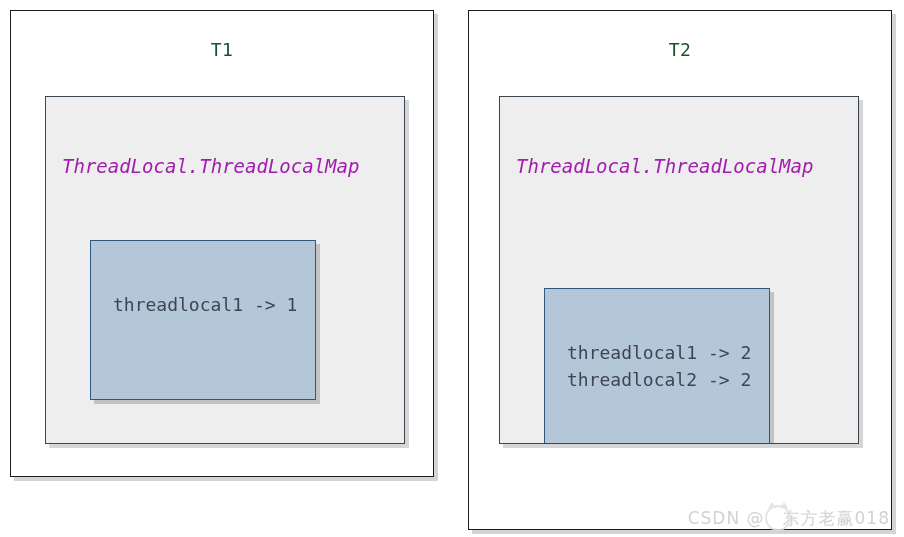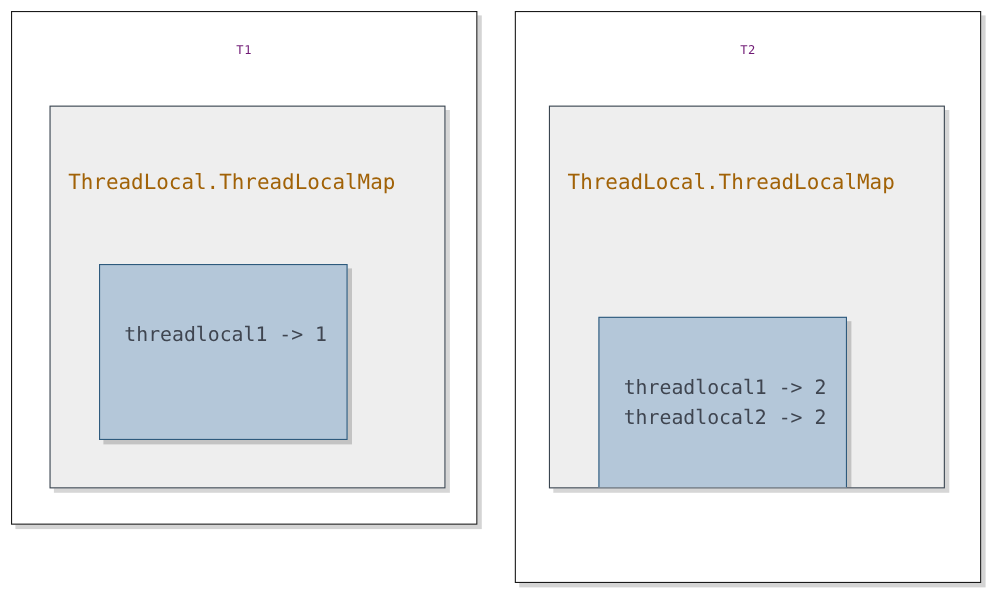--- a/index.html
+++ b/index.html
@@ -17,44 +17,45 @@
     background:#ffffff;
     border:1.5px solid #1a1a1a;
     box-sizing:border-box;
     box-shadow:4px 4px 0 0 rgba(0,0,0,0.17);
   }
   .thread-title{
     position:absolute;
     left:0;right:0;
     top:28px;
     text-align:center;
-    font-size:11px;
-    color:#701a75;
+    font-size:18px;
+    color:#14532d;
     font-family:"DejaVu Sans Mono","Liberation Mono",monospace;
     letter-spacing:0.5px;
   }
 
   
   .map-box{
     position:absolute;
     background:#eeeeee;
     border:1.5px solid #3a4550;
     box-sizing:border-box;
     box-shadow:4px 4px 0 0 rgba(0,0,0,0.16);
     overflow:hidden;
   }
   .map-label{
     position:absolute;
     left:16px;
     top:58px;
     font-size:19px;
-    color:#a16207;
+    color:#a21caf;
     white-space:nowrap;
     font-family:"DejaVu Sans Mono","Liberation Mono",monospace;
     letter-spacing:0px;
+    font-style:italic;
   }
 
   
   .entry-box{
     position:absolute;
     background:#b4c7d9;
     border:1.5px solid #2e5a7d;
     box-sizing:border-box;
     box-shadow:4px 4px 0 0 rgba(0,0,0,0.18);
     overflow:hidden;
@@ -136,14 +137,19 @@
 
       <div class="entry-box" style="left:44px;top:143px;width:226px;height:160px;margin-top:48px;">
         <div class="entry-lines">
           <span class="entry-line">threadlocal1 -&gt; 2</span>
           <span class="entry-line">threadlocal2 -&gt; 2</span>
         </div>
       </div>
     </div>
   </div>
 
+  <div class="watermark">
+    <span>CSDN @</span>
+    <span class="wm-cat"></span>
+    <span>东方老赢018</span>
+  </div>
 
 </div>
 
 </body></html>

